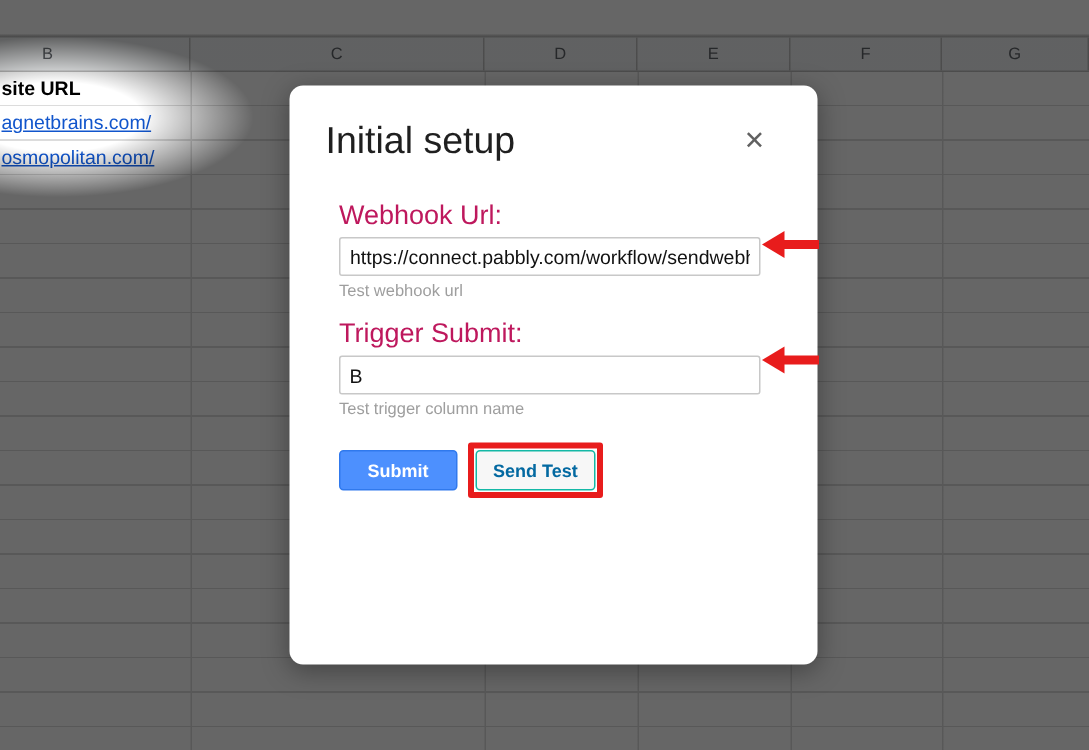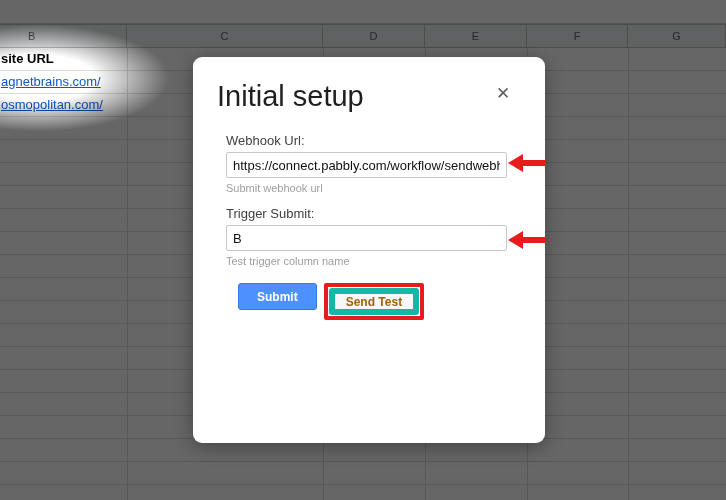--- a/index.html
+++ b/index.html
@@ -49,51 +49,51 @@
 
   
   .dialog {
     position:absolute; z-index:10;
     left:193px; top:57px; width:352px; height:386px;
     background:#ffffff; border-radius:9px;
     box-shadow:0 4px 18px rgba(0,0,0,0.35);
   }
   .dialog-title {
     position:absolute; left:24px; top:23px;
-    font-size:29px; font-weight:400; color:#1f1f1f;
+    font-size:25px; font-weight:400; color:#1f1f1f;
   }
   .dialog-close {
     position:absolute; right:32px; top:26px; width:20px; height:20px;
     display:flex; align-items:center; justify-content:center;
     font-size:17px; color:#616161; cursor:pointer;
   }
   .dialog-body { position:absolute; left:33px; top:76px; width:281px; }
-  .field-label { font-size:13px; color:#404040; margin-bottom:4px; }
+  .field-label { font-size:18px; color:#be185d; margin-bottom:4px; }
   .field-input {
     width:281px; height:26px; border:1px solid #c8c8c8; border-radius:2px;
     padding:0 6px; font-family:"Liberation Sans", sans-serif;
     font-size:13px; color:#111; background:#fff; outline:none;
   }
   .field-helper { font-size:11px; color:#9e9e9e; margin-top:4px; }
   .group-2 { margin-top:12px; }
-  .buttons-row { margin-top:16px; display:flex; align-items:flex-start;margin-left:12px; }
+  .buttons-row { margin-top:16px; display:flex; align-items:center; }
   .submit-btn {
     height:27px; padding:0 18px; border-radius:3px;
     background:var(--blue, #4d90fe); border:1px solid #3079ed;
     color:#fff; font-family:"Liberation Sans", sans-serif;
     font-size:12px; font-weight:bold; cursor:pointer;
   }
   .red-box {
     margin-left:7px; border:4px solid var(--red, #e81c1c);
     border-radius:2px; padding:1px; display:inline-block;
   }
   .sendtest-btn {
     height:27px; padding:0 11px; border-radius:3px;
-    background:#f7f7f7; border:6px solid #14b8a6;
-    color:#a16207; font-family:"Liberation Sans", sans-serif;
+    background:#f7f7f7; border:1px solid #14b8a6;
+    color:#0369a1; font-family:"Liberation Sans", sans-serif;
     font-size:12px; font-weight:bold; cursor:pointer;
   }
 
   
   .annot-arrow { position:absolute; z-index:20; width:38px; height:18px; }
   .annot-arrow .head {
     position:absolute; left:0; top:0; width:0; height:0;
     border-top:9px solid transparent; border-bottom:9px solid transparent;
     border-right:15px solid var(--red, #e81c1c);
   }
@@ -132,21 +132,21 @@
 
   <div class="dialog">
     <div class="dialog-title">Initial setup</div>
     <div class="dialog-close">✕</div>
 
     <div class="dialog-body">
 
       <div>
         <div class="field-label">Webhook Url:</div>
         <input class="field-input" type="text" value="https://connect.pabbly.com/workflow/sendwebh" style="">
-        <div class="field-helper">Submit webhook url</div>
+        <div class="field-helper">Test webhook url</div>
       </div>
 
       <div class="group-2">
         <div class="field-label">Trigger Submit:</div>
         <input class="field-input" type="text" value="B" style="">
         <div class="field-helper">Test trigger column name</div>
       </div>
 
       <div class="buttons-row">
         <button class="submit-btn">Submit</button>

